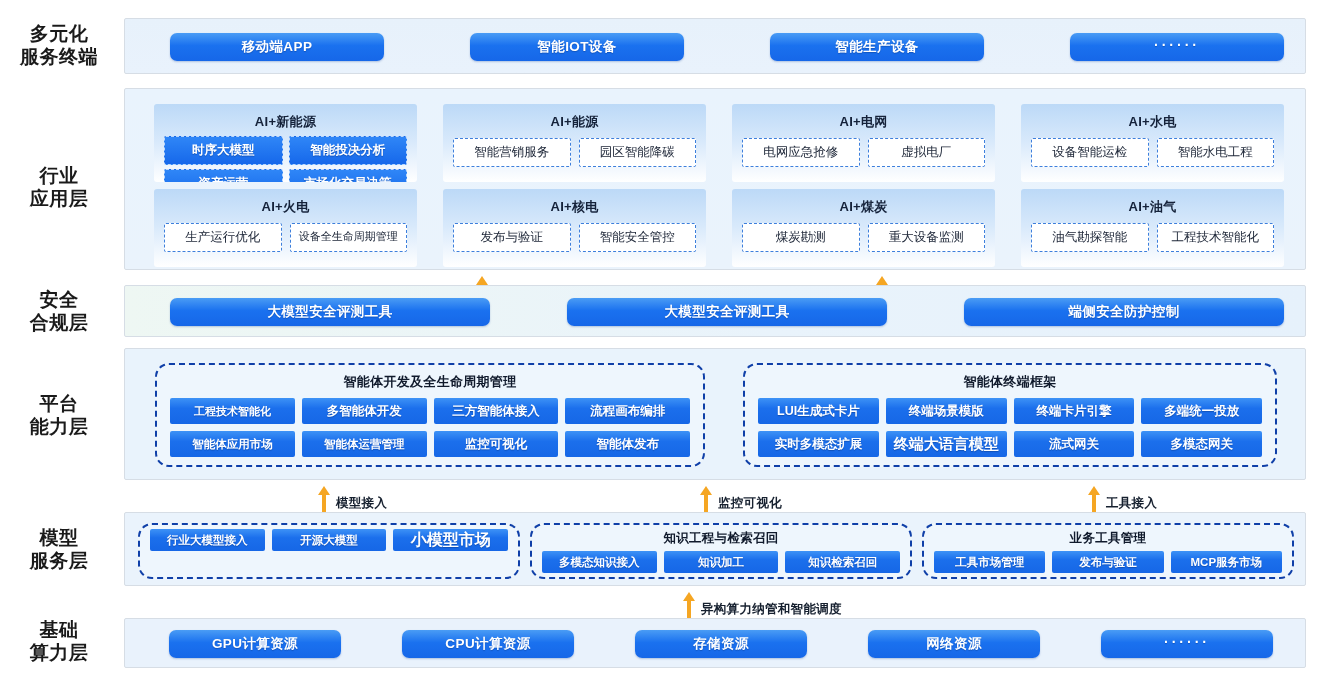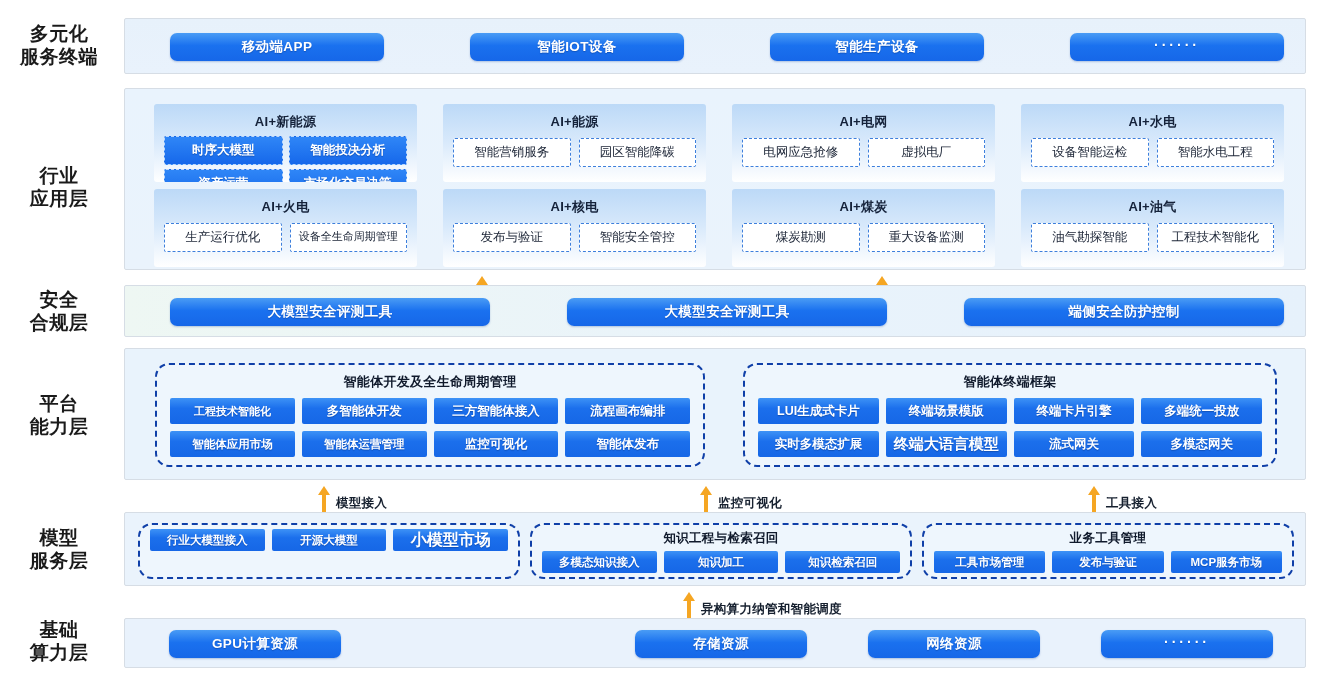--- a/index.html
+++ b/index.html
@@ -334,18 +334,19 @@
     </div>
   </div>
 
   <div class="arrow-wrap" style="left:683px;top:592px;">
     <div class="arrow"></div>
     <div class="arrow-cap">异构算力纳管和智能调度</div>
   </div>
 
   <div class="band compute" style="left:124px;top:618px;width:1182px;height:50px;">
     <div class="pill" style="left:44px;top:11px;width:172px;height:28px;">GPU计算资源</div>
+    <div class="pill" style="left:277px;top:11px;width:172px;height:28px;">CPU计算资源</div>
     <div class="pill" style="left:510px;top:11px;width:172px;height:28px;">存储资源</div>
     <div class="pill" style="left:743px;top:11px;width:172px;height:28px;">网络资源</div>
     <div class="pill dots" style="left:976px;top:11px;width:172px;height:28px;">······</div>
   </div>
 
 </div>
 
 </body></html>

